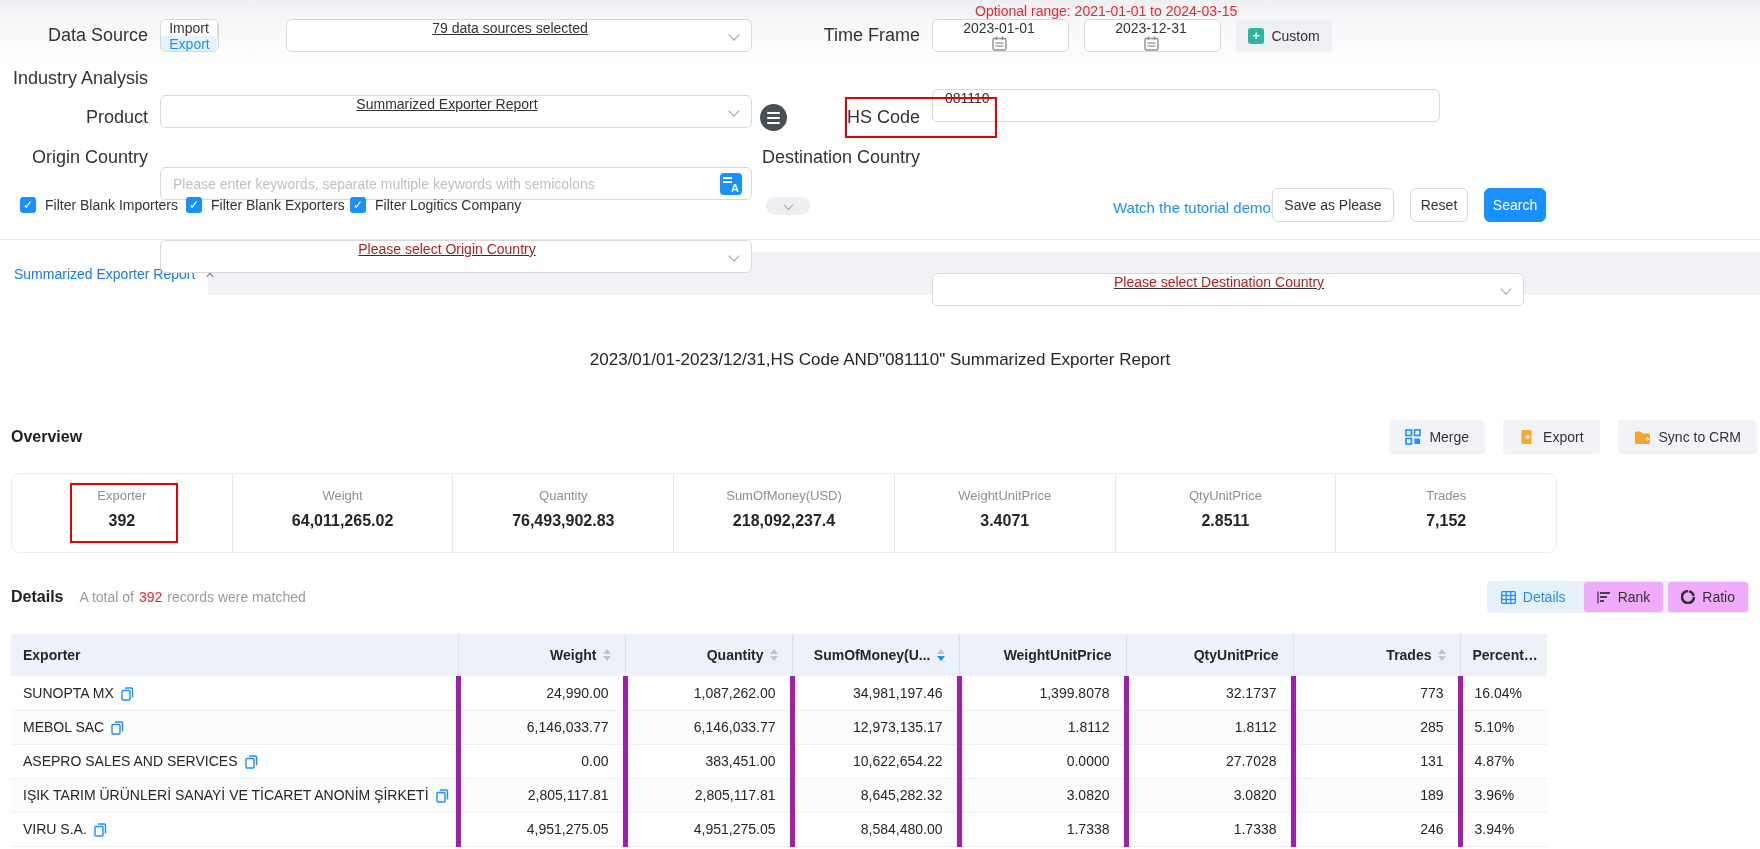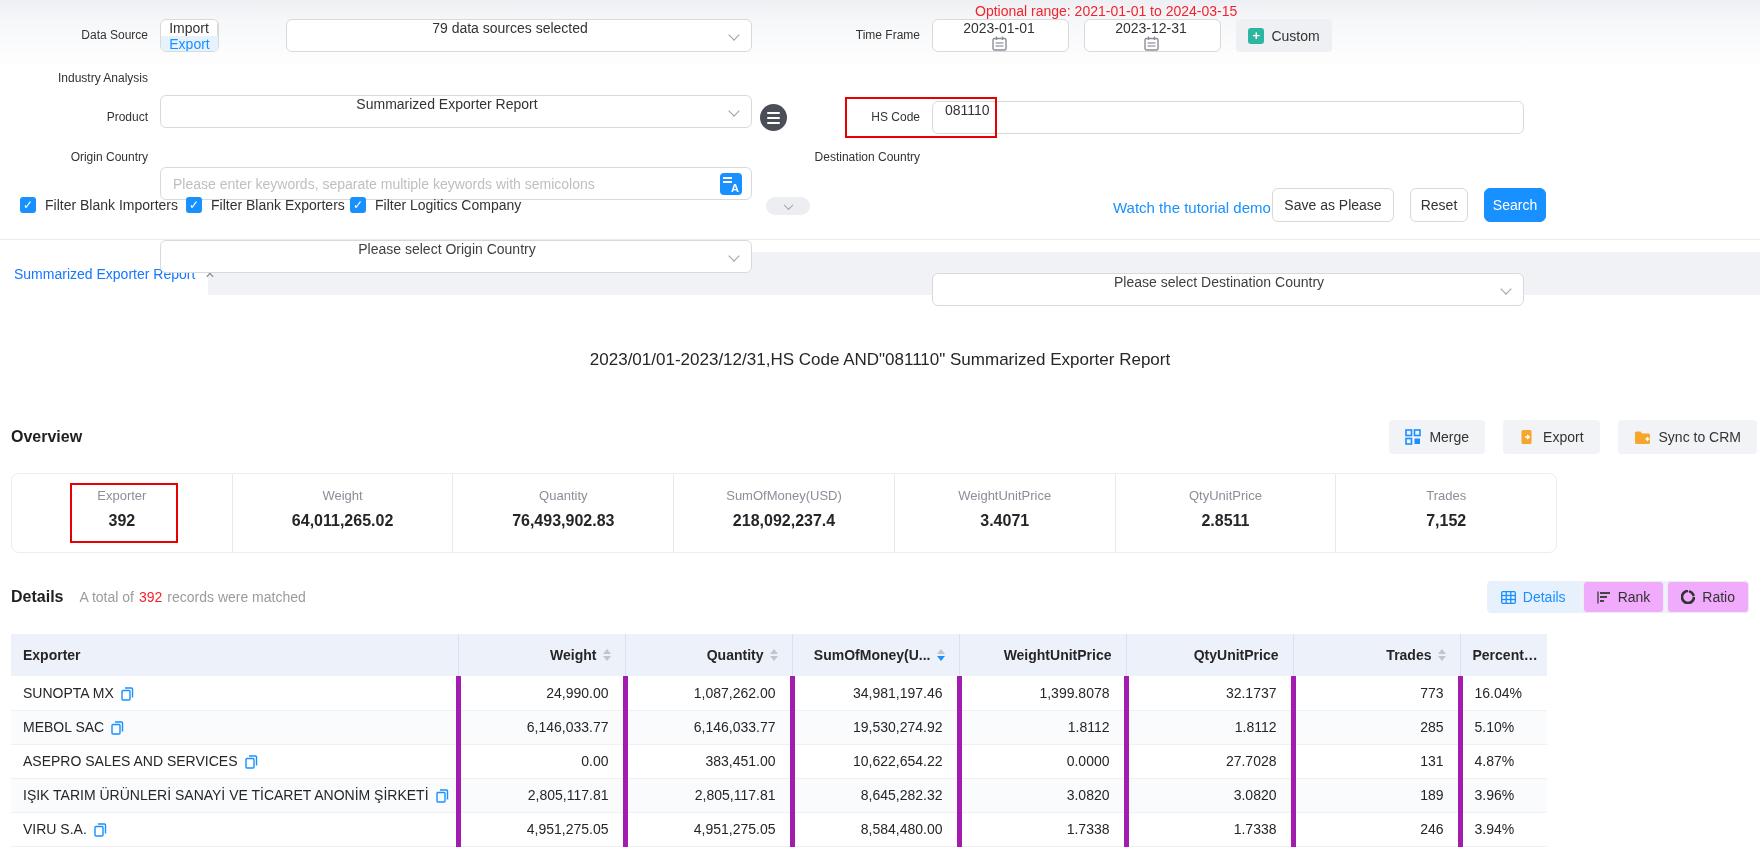--- a/index.html
+++ b/index.html
@@ -8,25 +8,25 @@
     font-family: "Liberation Sans", sans-serif;
     background: #fff; color: #333; font-size: 14px;
   }
   
   .filters {
     position: relative; height: 240px;
     background: linear-gradient(180deg, #edeff2 0%, #f6f7f9 20px, #ffffff 70px);
     border-bottom: 1px solid #e9ebef;
   }
   .abs { position: absolute; }
-  .flabel { width: 148px; text-align: right; color: #333; font-size: 12px; line-height: 16px; }
+  .flabel { width: 148px; text-align: right; color: #333; font-size: 18px; line-height: 16px; }
   .ctl { height: 33px; background: #fff; border: 1px solid #d9d9d9; border-radius: 6px; flex-direction: column; }
-  .sel { display: flex; align-items: center; padding: 0 30px 0 12px; position: relative; cursor: pointer; }
+  .sel { display: flex; align-items: center; padding: 0 30px 0 12px; position: relative; cursor: pointer; text-decoration: underline; }
   .sel .val { color: #333; white-space: nowrap; overflow: hidden; }
-  .sel .ph, .ph { color: #404040; }
+  .sel .ph, .ph { color: #b91c1c; }
   .chev { position: absolute; right: 13px; top: 11px; width: 8px; height: 8px;
     border-right: 1.6px solid #9aa0a6; border-bottom: 1.6px solid #9aa0a6; transform: rotate(45deg); }
   .seg { display: flex; overflow: hidden; cursor: pointer; }
   .seg .s { width: 57px; display: flex; align-items: center; justify-content: center; font-size: 14px; color: #333; }
   .seg .s:first-child { border-right: 1px solid #d9d9d9; }
   .seg .s.active { background: #e6f3ff; color: #1890ff; }
   .datebox { display: flex; align-items: center; justify-content: space-between; padding: 0 15px 0 12px; cursor: pointer; }
   .btn-custom { left: 1236px; top: 19px; width: 96px; height: 33px; background: #eef0f4; border-radius: 4px;
     display: flex; align-items: center; justify-content: center; gap: 7px; font-size: 14px; color: #333; cursor: pointer; }
   .cicon { width: 16px; height: 16px; background: #2cb5a0; border-radius: 3px; color: #fff; font-size: 13px;
@@ -161,21 +161,21 @@
         <i class="bars"></i>
         <span class="a">A</span>
       </span>
   </div>
   <div class="abs chat-icon">
       <i></i>
       <i></i>
       <i></i>
     </div>
   <div class="abs flabel" style="left:772px;top:109px">HS Code</div>
-  <div class="abs ctl hsinput" style="left:932px;top:101px;width:592px">
+  <div class="abs ctl hsinput" style="left:932px;top:89px;width:508px">
     <input type="text" style="border: none; outline: none; font: 14px &quot;Liberation Sans&quot;, sans-serif; color: rgb(51, 51, 51); width: 100%;" value="081110">
   </div>
   <div class="abs redbox" style="left:845px;top:97px;width:152px;height:41px"></div>
 
   <div class="abs flabel" style="left:0;top:149px">Origin Country</div>
   <div class="abs ctl sel" style="left:160px;top:141px;width:592px">
     <span class="ph">Please select Origin Country</span>
     <i class="chev"></i>
   </div>
   <div class="abs flabel" style="left:720px;top:149px;width:200px">Destination Country</div>
@@ -372,21 +372,21 @@
         <td>773</td>
         <td class="c-pct">16.04%</td>
       </tr>
       <tr>
         <td class="c-exporter"><span>MEBOL SAC</span><svg class="copy inline-svg" width="13" height="14" viewBox="0 0 13 14">
               <rect x="1" y="3.5" width="8" height="9.5" rx="1" fill="none" stroke="#1890ff" stroke-width="1.4"></rect>
               <path d="M4 1 h6.5 a1 1 0 0 1 1 1 v8.5" fill="none" stroke="#1890ff" stroke-width="1.4"></path>
             </svg></td>
         <td>6,146,033.77</td>
         <td>6,146,033.77</td>
-        <td>19,530,274.92</td>
+        <td>12,973,135.17</td>
         <td>1.8112</td>
         <td>1.8112</td>
         <td>285</td>
         <td class="c-pct">5.10%</td>
       </tr>
       <tr>
         <td class="c-exporter"><span>ASEPRO SALES AND SERVICES</span><svg class="copy inline-svg" width="13" height="14" viewBox="0 0 13 14">
               <rect x="1" y="3.5" width="8" height="9.5" rx="1" fill="none" stroke="#1890ff" stroke-width="1.4"></rect>
               <path d="M4 1 h6.5 a1 1 0 0 1 1 1 v8.5" fill="none" stroke="#1890ff" stroke-width="1.4"></path>
             </svg></td>

